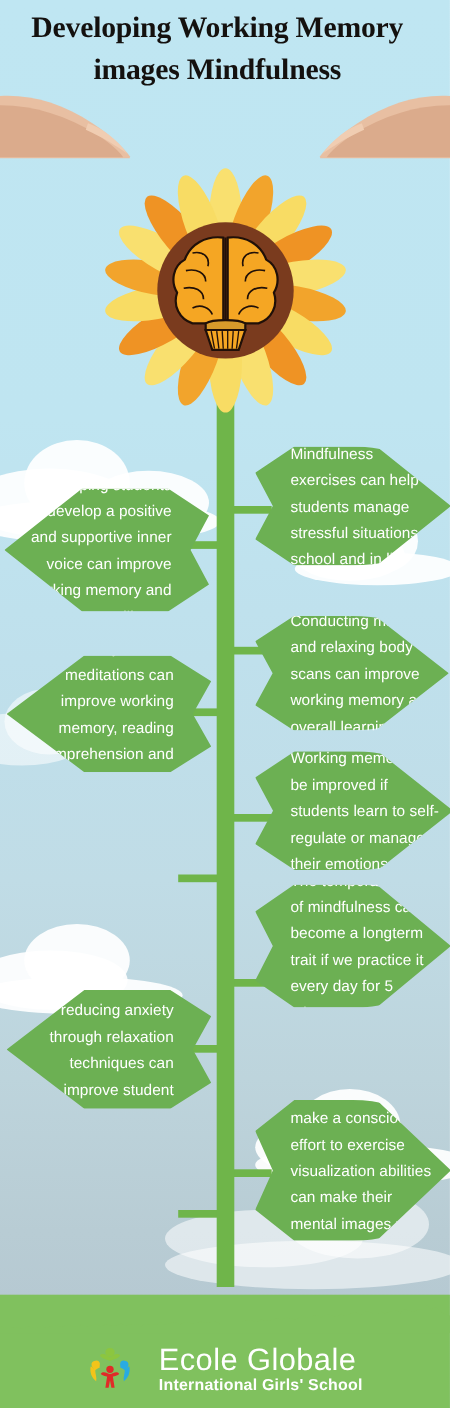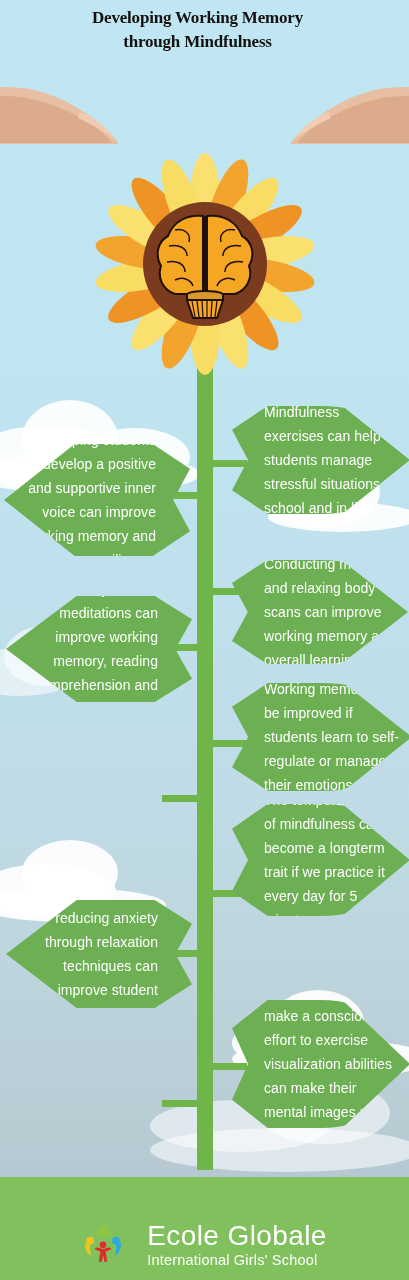--- a/index.html
+++ b/index.html
@@ -30,21 +30,21 @@
   .cloud-soft { opacity: .92; }
   .cloud-dim  { opacity: .55; }
 
   
   .title {
     position: absolute;
     top: 6px; left: 0; width: 395px;
     text-align: center;
     font-family: "Liberation Serif", "DejaVu Serif", serif;
     font-weight: bold;
-    font-size: 17px;
+    font-size: 27px;
     line-height: 1.42;
     color: #14110f;
     letter-spacing: -0.2px;
     z-index: 40;
   }
 
   
   .hand {
     position: absolute;
     top: 82px;
@@ -146,20 +146,21 @@
     font-weight: normal;
     letter-spacing: .4px;
     display: block;
   }
   .brand-sub {
     color: #ffffff;
     font-size: 14.5px;
     letter-spacing: .2px;
     display: block;
     margin-top: 3px;
+    font-weight: bold;
   }
 </style>
 </head>
 <body>
 
 <div id="infographic">
 
   <div class="cloud-grp" style="left:-30px; top:392px;">
     <div class="cloud cloud-soft" style="left:0; top:34px; width:150px; height:62px;"></div>
     <div class="cloud cloud-soft" style="left:52px; top:8px; width:96px; height:78px;"></div>
@@ -186,21 +187,21 @@
     <div class="cloud cloud-soft" style="left:0; top:50px; width:200px; height:38px;"></div>
   </div>
   <div class="cloud-grp" style="left:150px; top:1076px;">
     <div class="cloud cloud-dim" style="left:0; top:24px; width:180px; height:52px;"></div>
     <div class="cloud cloud-dim" style="left:110px; top:6px; width:130px; height:62px;"></div>
     <div class="cloud cloud-dim" style="left:0; top:52px; width:270px; height:44px;"></div>
   </div>
 
   <div class="title">
     <div>Developing Working Memory</div>
-    <div>through Mindfulness</div>
+    <div>images Mindfulness</div>
   </div>
 
   <svg class="hand hand-left" viewBox="0 0 190 62">
     <path d="M0 6 C30 2 62 10 92 30 C110 42 120 52 126 60 L126 62 L0 62 Z" fill="#e8bfa2"></path>
     <path d="M0 14 C34 12 66 22 96 40 C108 48 116 55 120 61 L0 61 Z" fill="#dbab8c"></path>
     <path d="M88 30 C100 34 114 44 124 58 C116 52 100 42 86 36 Z" fill="#f0cdb2"></path>
   </svg>
   <svg class="hand hand-right" viewBox="0 0 190 62">
     <path d="M190 6 C160 2 128 10 98 30 C80 42 70 52 64 60 L64 62 L190 62 Z" fill="#e8bfa2"></path>
     <path d="M190 14 C156 12 124 22 94 40 C82 48 74 55 70 61 L190 61 Z" fill="#dbab8c"></path>

